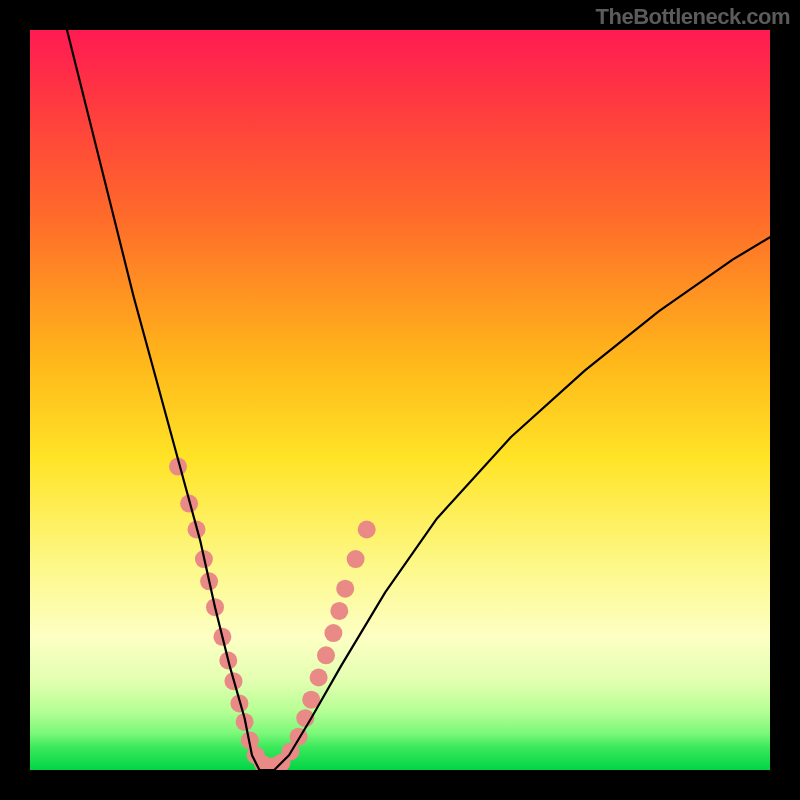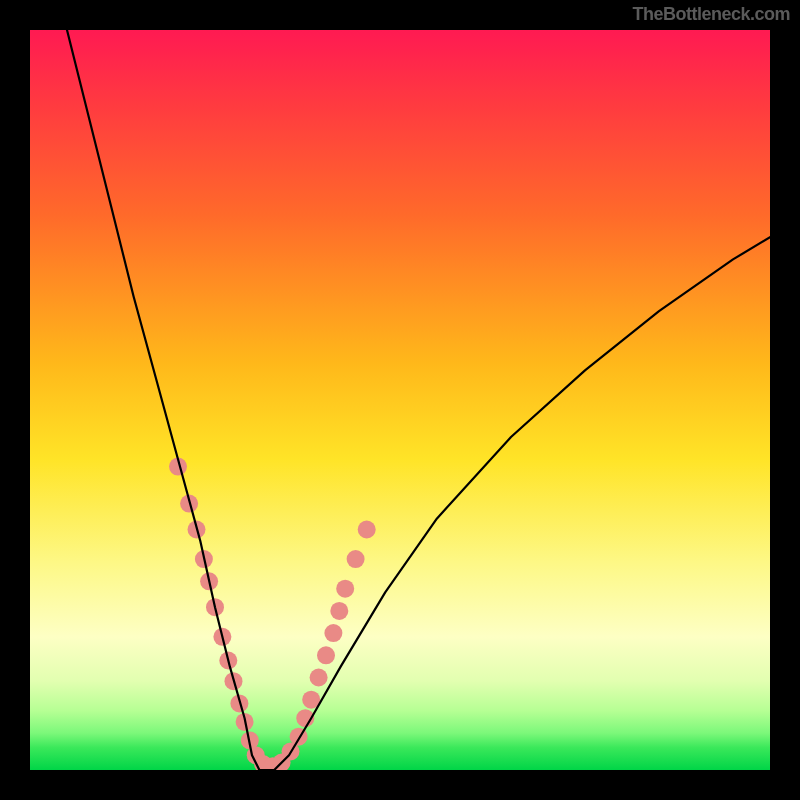--- a/index.html
+++ b/index.html
@@ -42,21 +42,21 @@
     top: 0;
     width: 740px;
     height: 740px;
     pointer-events: none;
   }
   .watermark {
     position: absolute;
     top: 4px;
     right: 10px;
     font-family: Arial, Helvetica, sans-serif;
-    font-size: 18px;
+    font-size: 22px;
     font-weight: 700;
     color: #5b5b5b;
     letter-spacing: -0.5px;
   }
 </style>
 </head>
 <body>
 
 <div class="stage">
   <div class="watermark">TheBottleneck.com</div>

